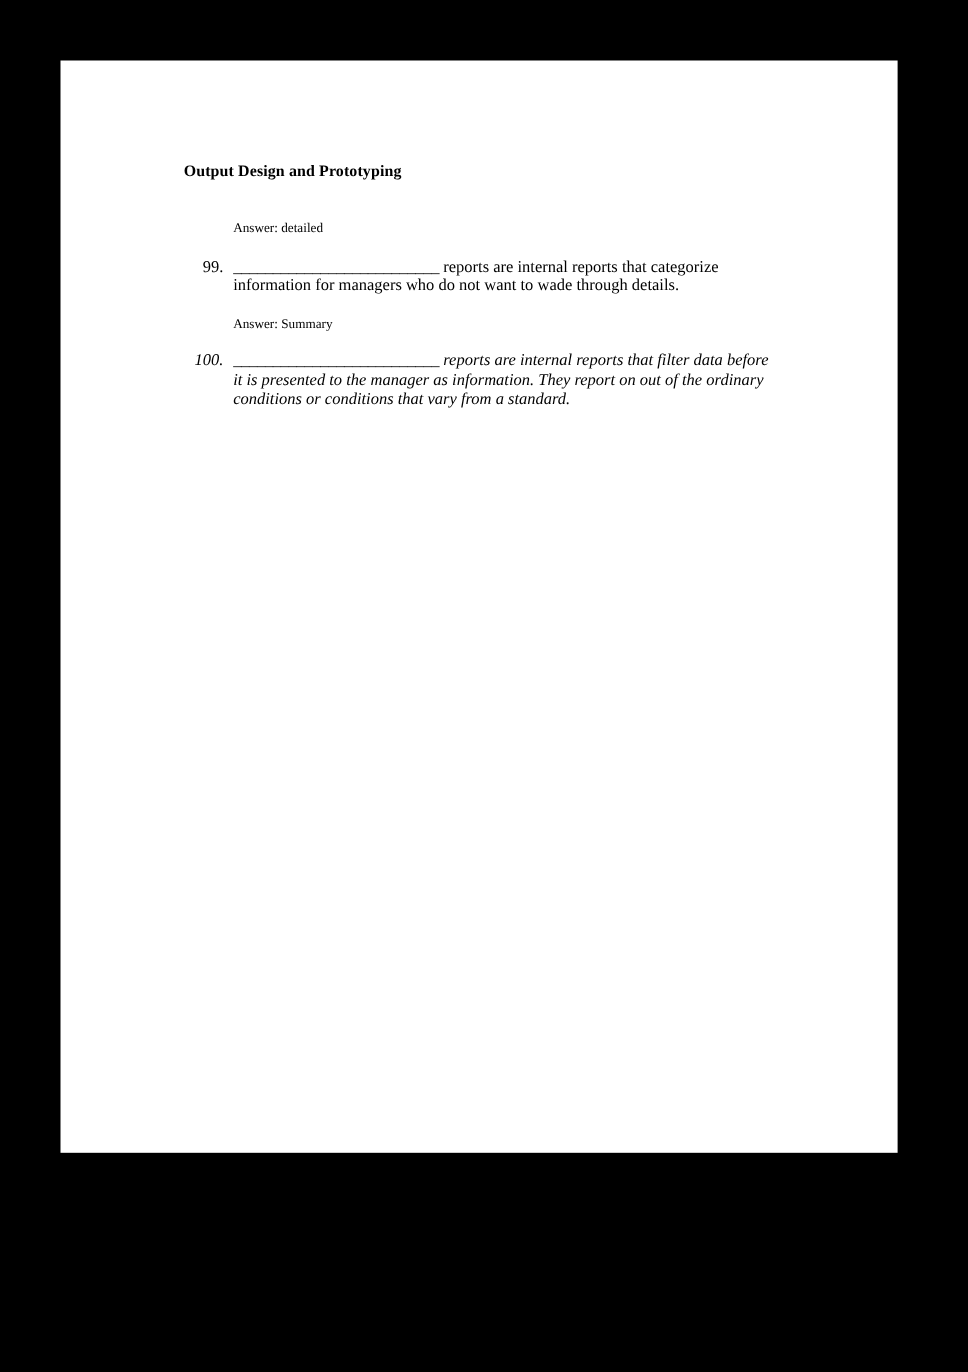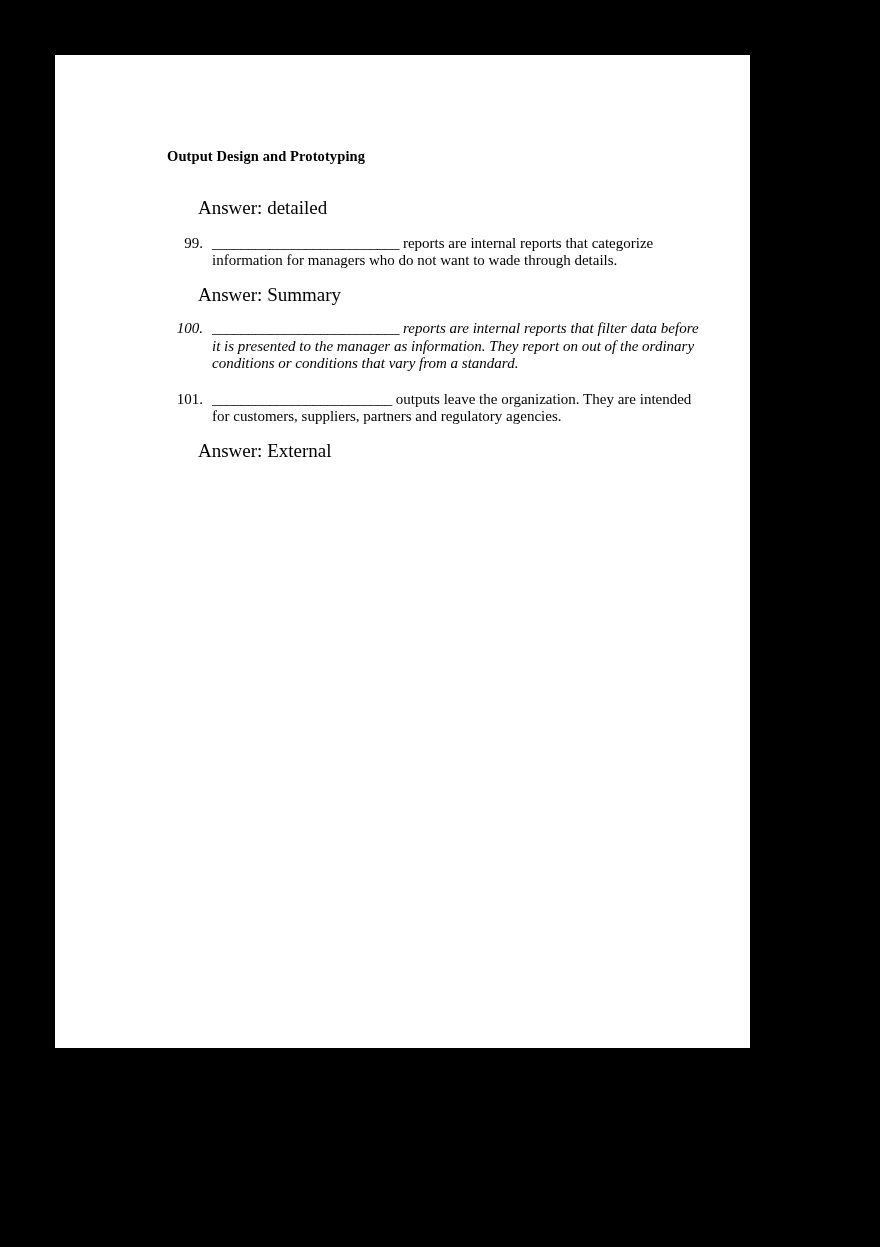--- a/index.html
+++ b/index.html
@@ -10,21 +10,21 @@
   body {
     width: 880px;
     height: 1247px;
     font-family: "Liberation Serif", serif;
     position: relative;
   }
   .page {
     position: absolute;
     left: 55px;
     top: 55px;
-    width: 695px;
+    width: 761px;
     height: 993px;
     background: #ffffff;
   }
   .content {
     position: absolute;
     left: 112px;
     top: 93px;
     width: 580px;
   }
   .doc-title {
@@ -54,23 +54,23 @@
     margin-left: 9px;
     font-size: 15px;
     line-height: 17.5px;
     color: #000000;
     text-align: left;
   }
   .blank {
     letter-spacing: -0.3px;
   }
   .answer {
-    margin-left: 31px;
+    margin-left: 45px;
     margin-top: 16px;
-    font-size: 19px;
+    font-size: 12px;
     line-height: 17.5px;
     color: #000000;
   }
   .q98 .q-text { width: 517px; }
   .q99 .q-text { width: 512px; }
   .q100 .q-text { width: 494px; }
   .q101 .q-text { width: 500px; }
   .sp-98 { margin-bottom: 18px; }
   .sp-99 { margin-bottom: 17px; }
   .sp-100 { margin-bottom: 18px; font-style: italic; }
@@ -95,22 +95,15 @@
       <div class="answer">Answer: Summary</div>
     </div>
 
     <div class="qa-block q100 sp-100">
       <div class="q-row">
         <div class="q-num">100.</div>
         <div class="q-text"><span class="blank">__________________________</span><span> reports are internal reports that filter data before it is presented to the manager as information.  They report on out of the ordinary conditions or conditions that vary from a standard.</span></div>
       </div>
     </div>
 
-    <div class="qa-block q101">
-      <div class="q-row">
-        <div class="q-num">101.</div>
-        <div class="q-text"><span class="blank">_________________________</span><span> outputs leave the organization.  They are intended for customers, suppliers, partners and regulatory agencies.</span></div>
-      </div>
-      <div class="answer">Answer: External</div>
-    </div>
 
   </div>
 </div>
 
 </body></html>

